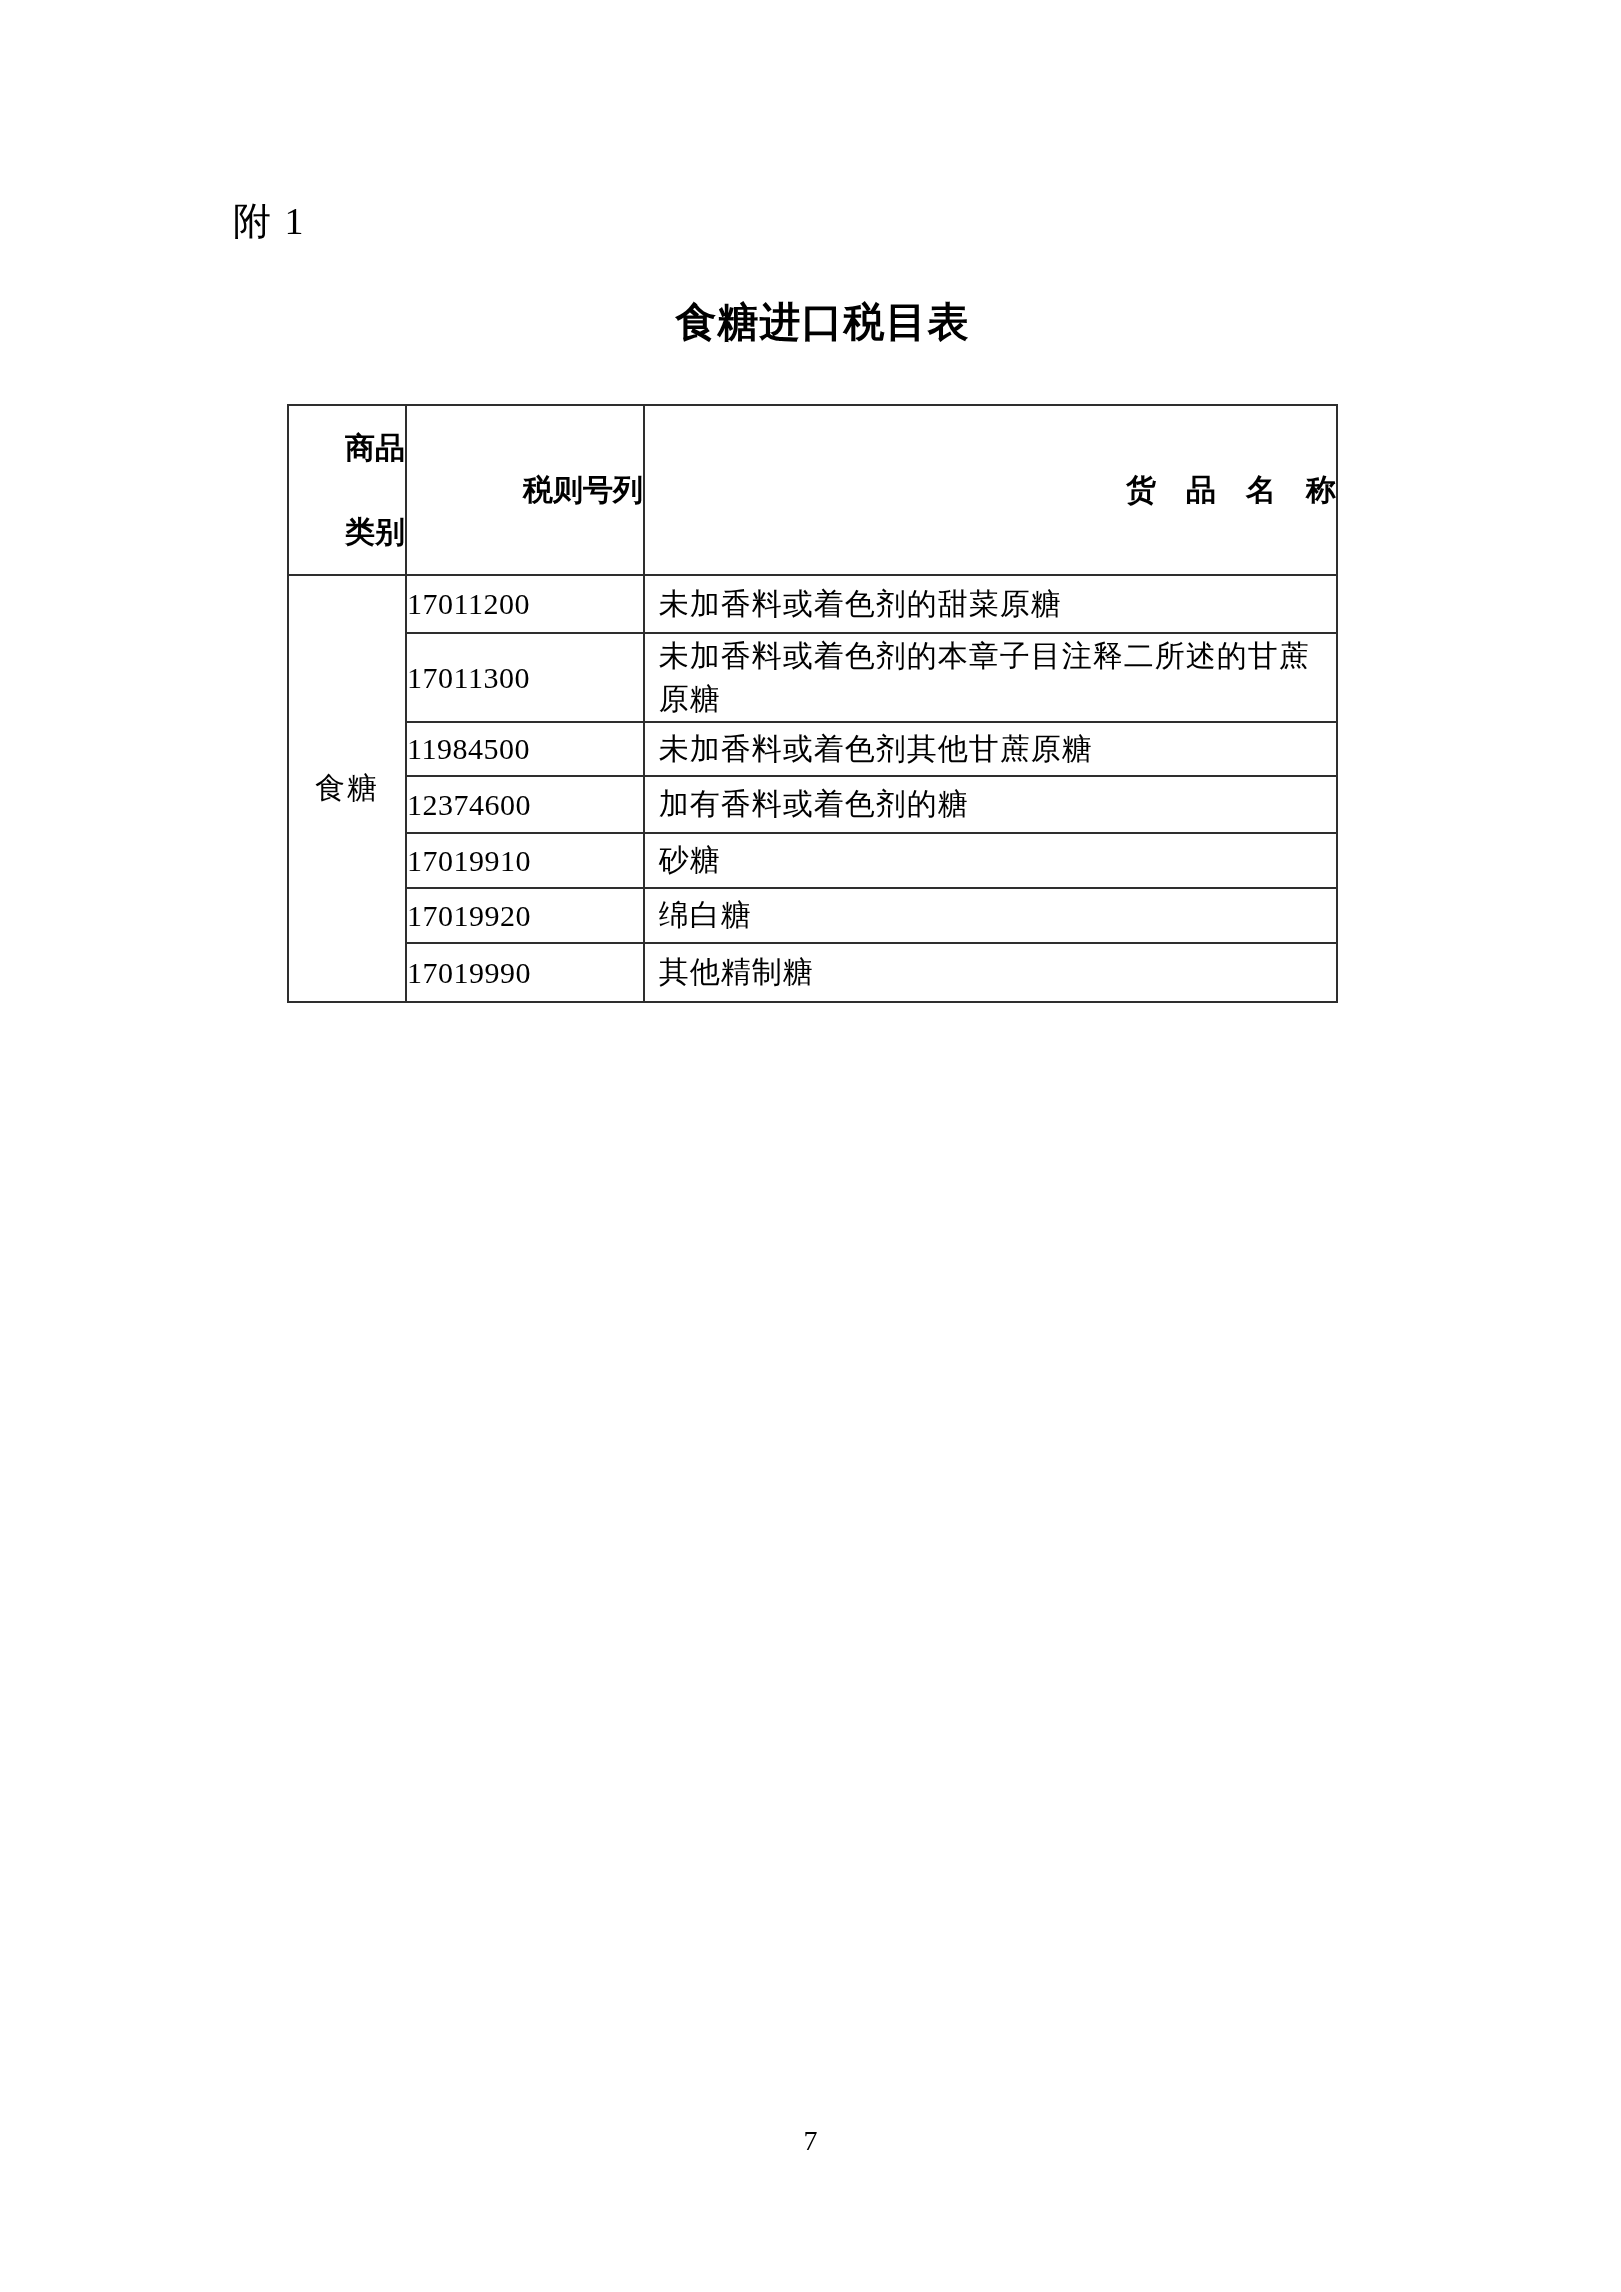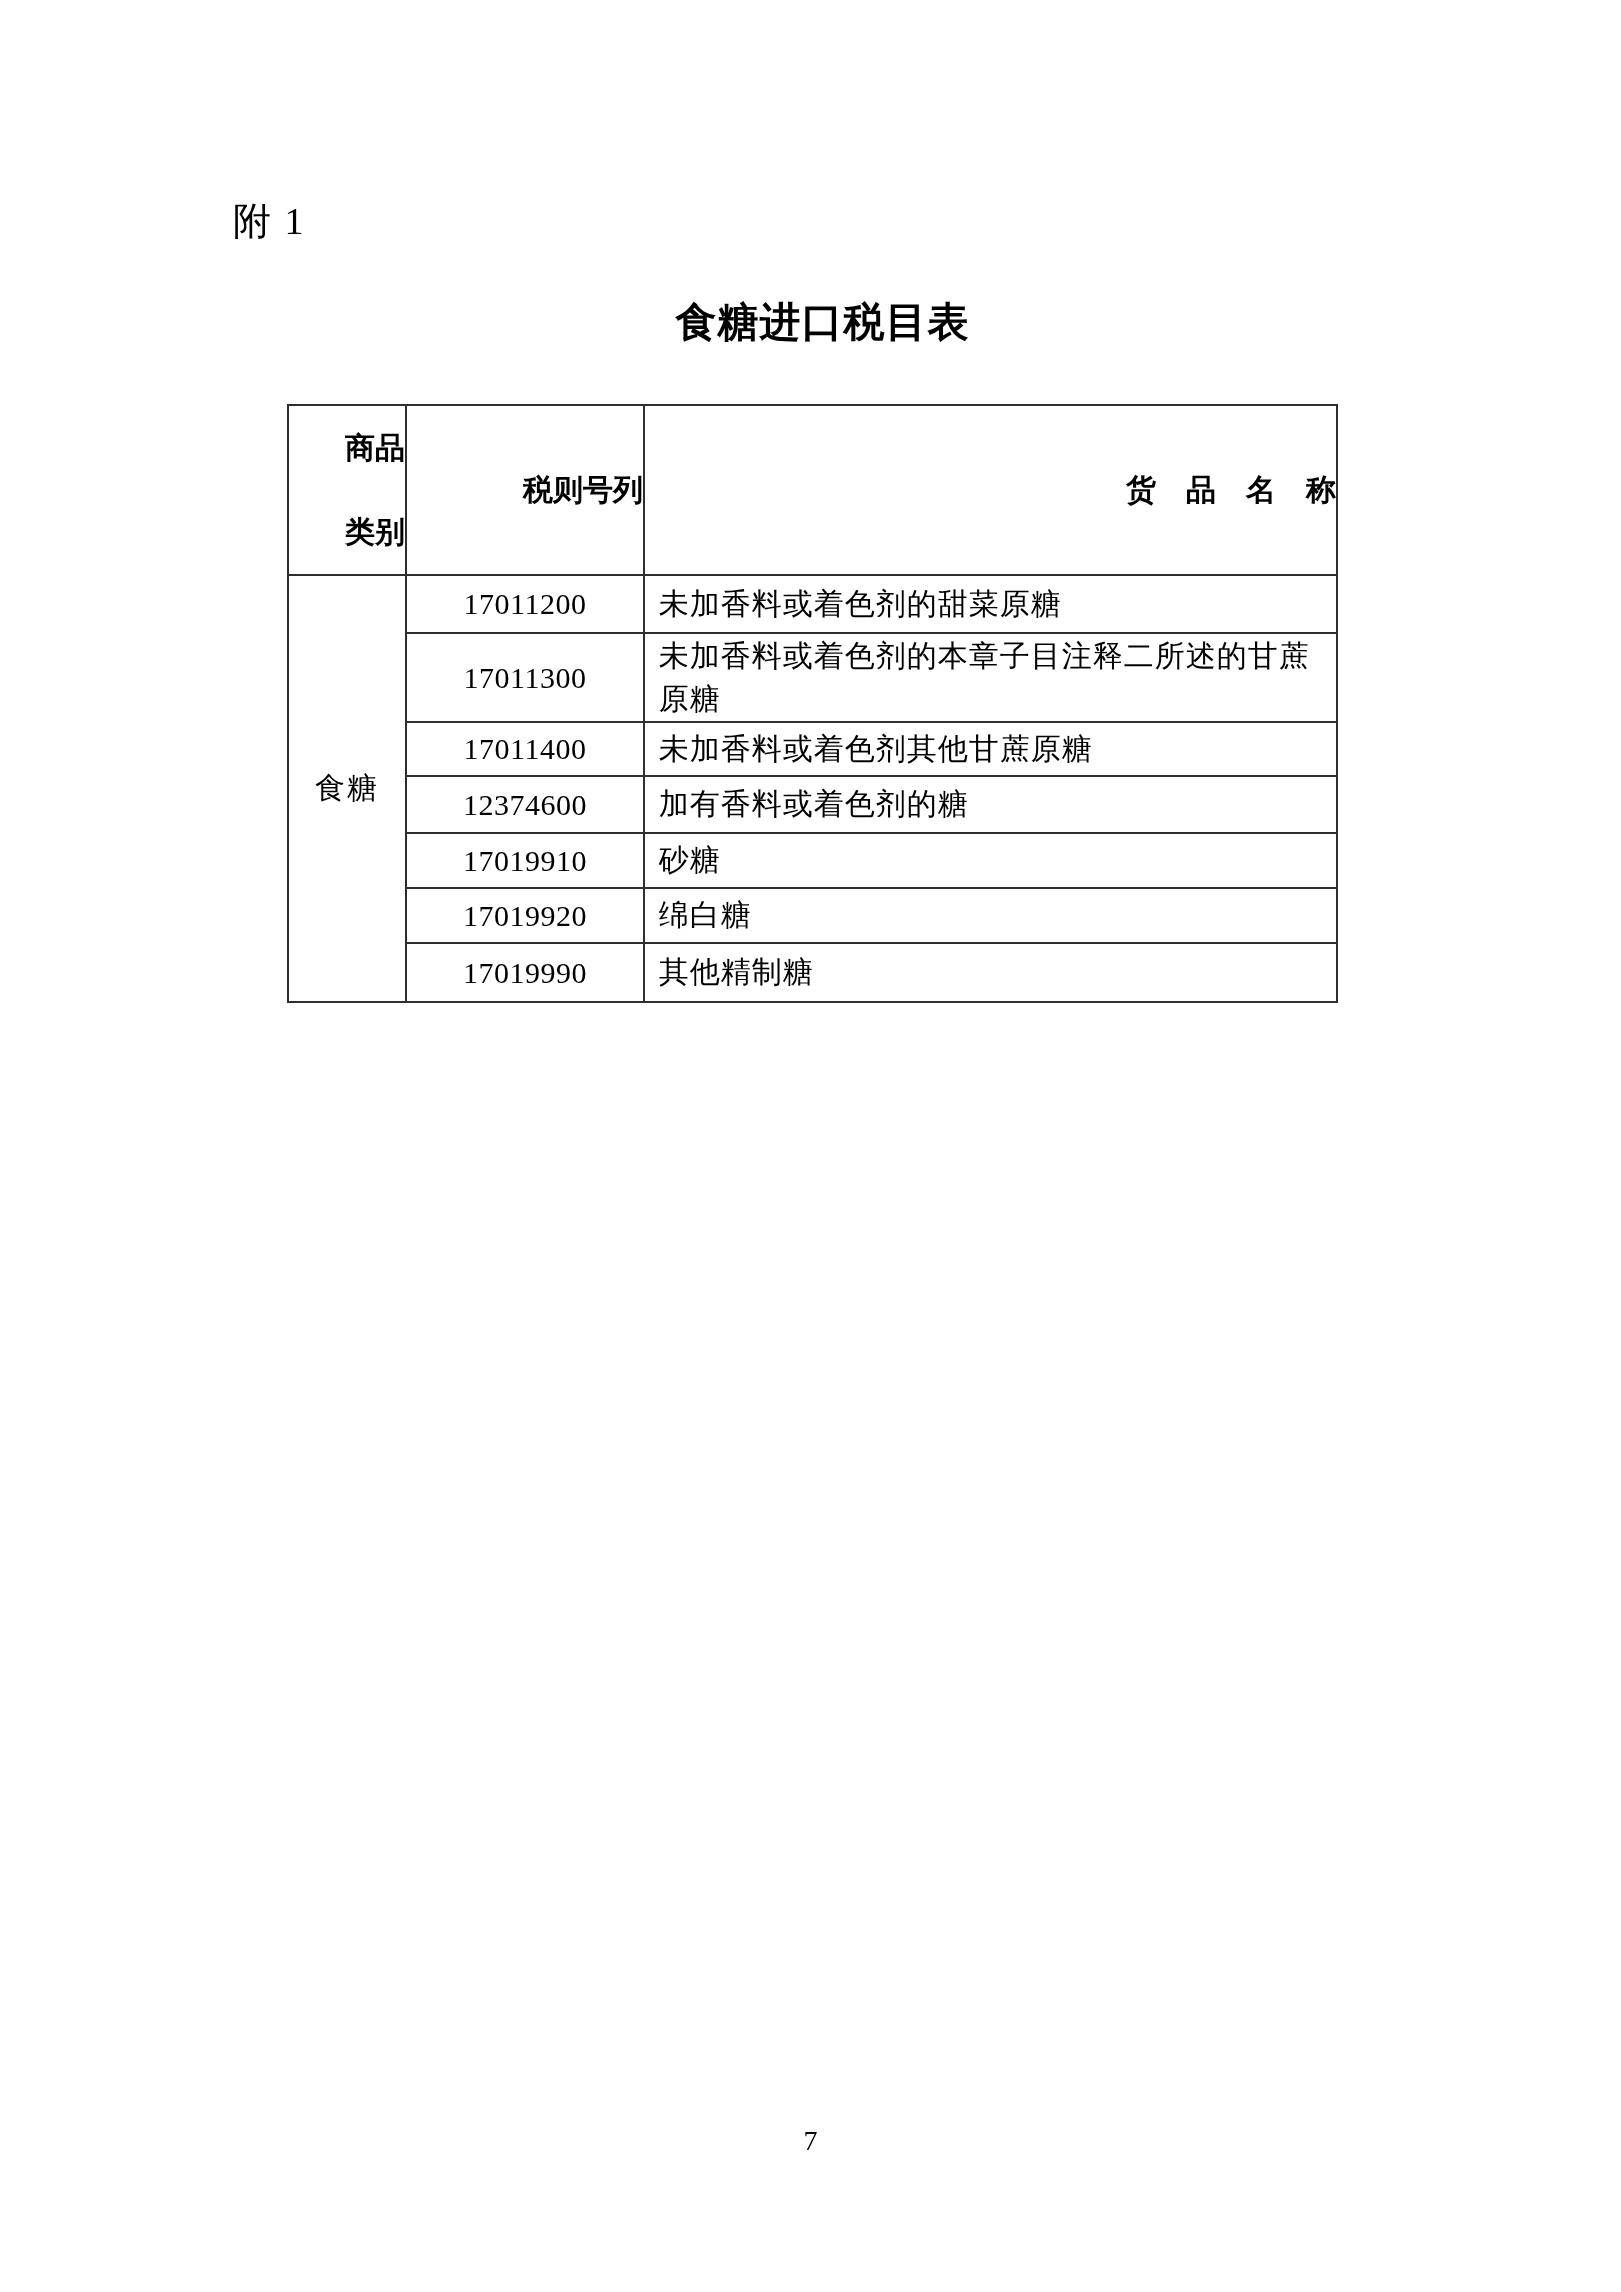--- a/index.html
+++ b/index.html
@@ -54,21 +54,20 @@
   .hdr {
     font-weight: bold;
     text-align: right;
   }
   .hdr-category div { line-height: 84px; }
   .category-cell {
     text-align: center;
     letter-spacing: 2px;
   }
   .code-cell {
-    text-align: center;
     letter-spacing: 0.5px;
   }
   .name-cell {
     padding-left: 13.7px;
     padding-right: 9.8px;
     letter-spacing: 1px;
     line-height: 1.42;
   }
   .page-number {
     position: absolute;
@@ -107,21 +106,21 @@
       <tr class="r1">
         <td class="category-cell" rowspan="7">食糖</td>
         <td class="code-cell">17011200</td>
         <td class="name-cell">未加香料或着色剂的甜菜原糖</td>
       </tr>
       <tr class="r2">
         <td class="code-cell">17011300</td>
         <td class="name-cell">未加香料或着色剂的本章子目注释二所述的甘蔗原糖</td>
       </tr>
       <tr class="r3">
-        <td class="code-cell">17011400</td>
+        <td class="code-cell">11984500</td>
         <td class="name-cell">未加香料或着色剂其他甘蔗原糖</td>
       </tr>
       <tr class="r4">
         <td class="code-cell">12374600</td>
         <td class="name-cell">加有香料或着色剂的糖</td>
       </tr>
       <tr class="r5">
         <td class="code-cell">17019910</td>
         <td class="name-cell">砂糖</td>
       </tr>

